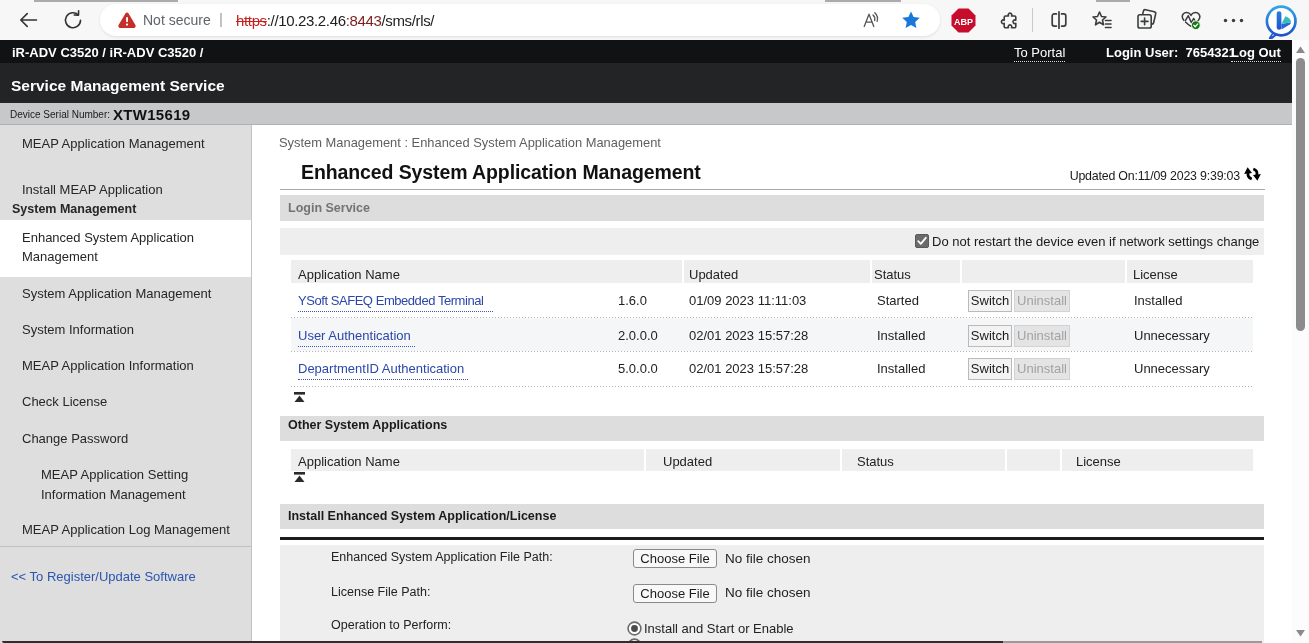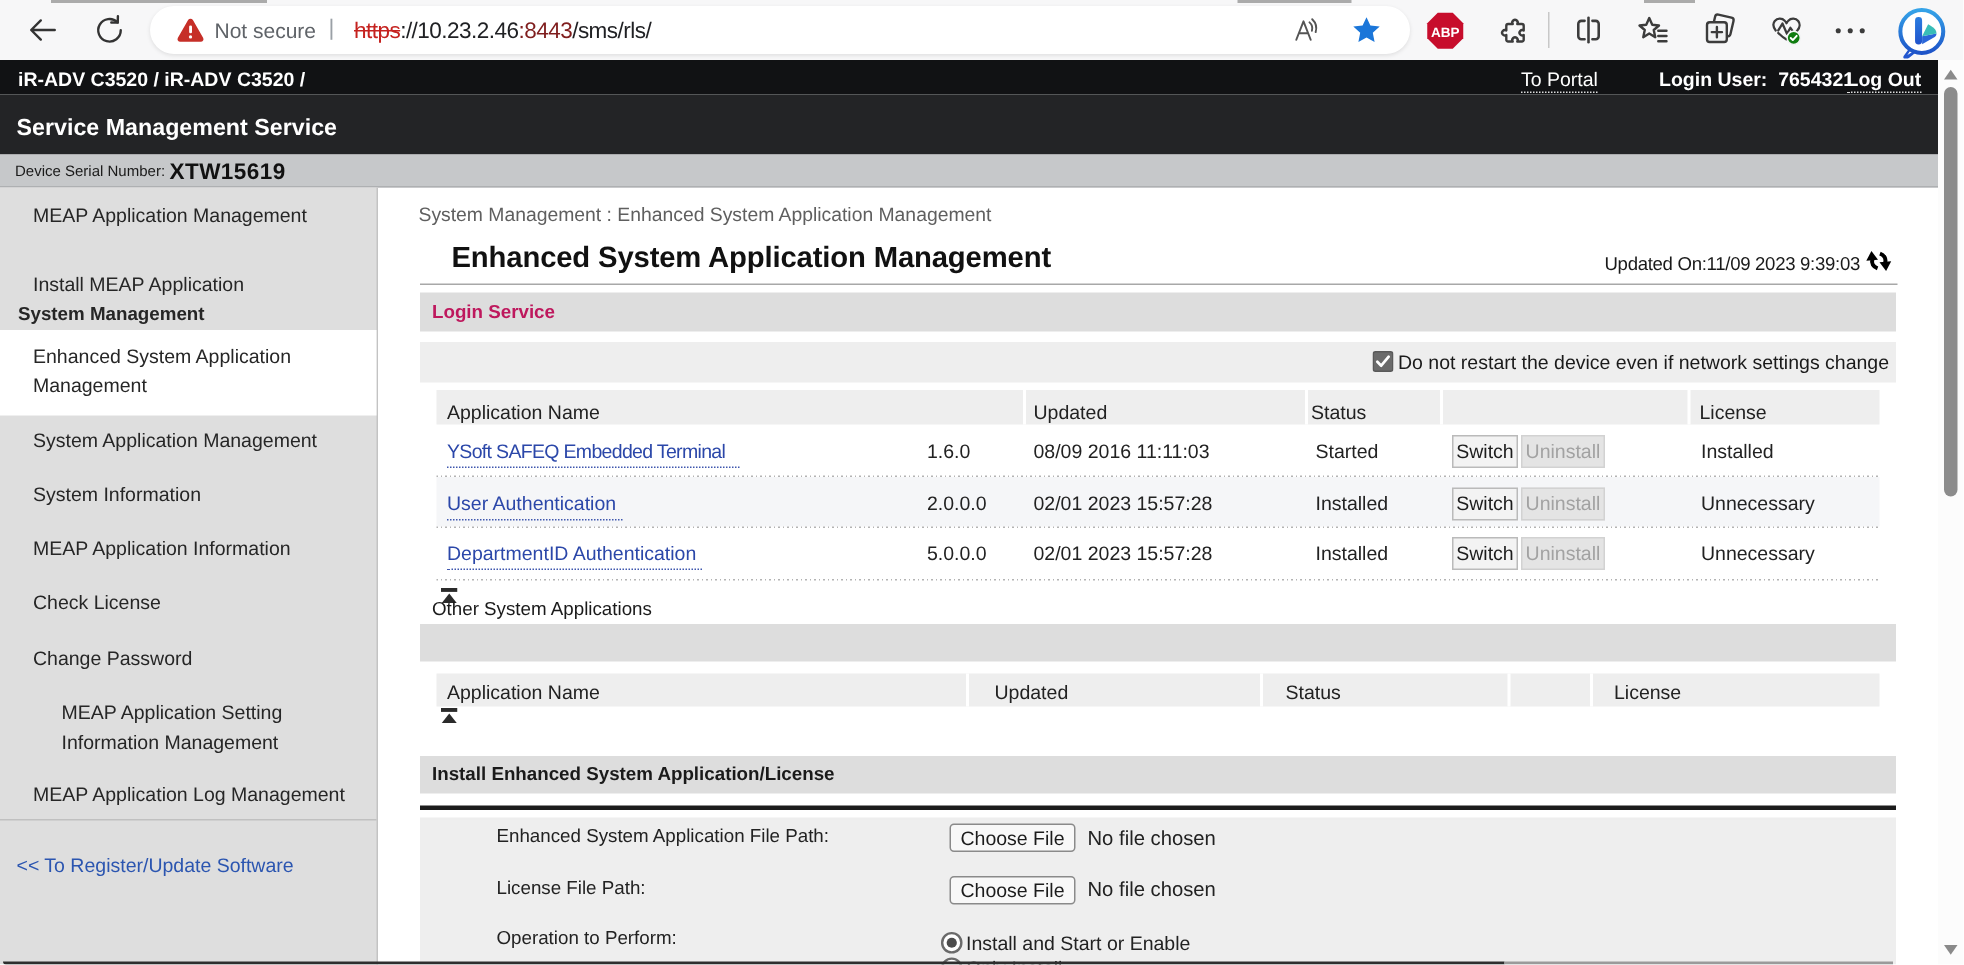--- a/index.html
+++ b/index.html
@@ -161,42 +161,42 @@
 
 <svg class="abs" style="left:1242px;top:165px" width="21" height="18" viewBox="0 0 21 18">
  <path d="M6.3 7.6 c-0.9 2.9 0.6 5.3 3.4 6.3" stroke="#000" stroke-width="2.7" fill="none"></path>
  <path d="M2.2 8.9 L10 8.1 L5.6 2.3 Z" fill="#000"></path>
  <path d="M14.7 10.4 c0.9 -2.9 -0.6 -5.3 -3.4 -6.3" stroke="#000" stroke-width="2.7" fill="none"></path>
  <path d="M18.8 9.1 L11 9.9 L15.4 15.7 Z" fill="#000"></path>
 </svg>
 <div class="abs" style="left:280px;top:189px;width:985px;height:1.2px;background:#a8a8a8;"></div>
 
 <div class="abs bar" style="top:194.5px;height:26.5px;"></div>
-<div class="abs bartxt" style="top:201px;font-size:12.5px;font-weight:bold;color:#be185d;">Login Service</div>
+<div class="abs bartxt" style="top:201px;font-size:12.5px;font-weight:bold;color:#737373;">Login Service</div>
 
 <div class="abs" style="left:280px;top:227.5px;width:984px;height:27px;background:#eeeeee;"></div>
 <svg class="abs" style="left:915px;top:234px" width="14" height="14" viewBox="0 0 14 14">
  <rect x="0.5" y="0.5" width="13" height="13" rx="1.5" fill="#6b6b6b" stroke="#5a5a5a"></rect>
  <path d="M3.2 7.2 L5.8 9.8 L10.8 3.8" stroke="#fff" stroke-width="1.8" fill="none" stroke-linecap="round" stroke-linejoin="round"></path>
 </svg>
 <div class="abs" style="left:932px;top:234px;font-size:13px;color:#1a1a1a;">Do not restart the device even if network settings change</div>
 
 <div class="abs thead" style="top:260px;height:23px;"></div>
 <div class="abs" style="left:682px;top:260px;width:2px;height:23px;background:#fff;"></div>
 <div class="abs" style="left:870px;top:260px;width:2px;height:23px;background:#fff;"></div>
 <div class="abs" style="left:960px;top:260px;width:2px;height:23px;background:#fff;"></div>
 <div class="abs" style="left:1125px;top:260px;width:2px;height:23px;background:#fff;"></div>
 <div class="abs cell" style="left:298px;top:268px;">Application Name</div>
 <div class="abs cell" style="left:689px;top:268px;">Updated</div>
 <div class="abs cell" style="left:874px;top:268px;">Status</div>
 <div class="abs cell" style="left:1133px;top:268px;">License</div>
 
 <div class="abs link dotu" style="left:298px;top:294px;padding-bottom:4px;padding-right:10px;letter-spacing:-0.45px;">YSoft SAFEQ Embedded Terminal</div>
 <div class="abs cell" style="left:618px;top:294px;">1.6.0</div>
-<div class="abs cell" style="left:689px;top:294px;">08/09 2016 11:11:03</div>
+<div class="abs cell" style="left:689px;top:294px;">01/09 2023 11:11:03</div>
 <div class="abs cell" style="left:877px;top:294px;">Started</div>
 <div class="abs btn" style="left:968px;top:290px;width:44px;height:22px;line-height:20px;">Switch</div>
 <div class="abs btnd" style="left:1014px;top:290px;width:56px;height:22px;line-height:20px;">Uninstall</div>
 <div class="abs cell" style="left:1134px;top:294px;">Installed</div>
 <div class="abs rowsep" style="top:317px;"></div>
 
 <div class="abs" style="left:291px;top:318px;width:962px;height:33px;background:#f5f6f8;"></div>
 <div class="abs link dotu" style="left:298px;top:329px;padding-bottom:4px;padding-right:4px;">User Authentication</div>
 <div class="abs cell" style="left:618px;top:329px;">2.0.0.0</div>
 <div class="abs cell" style="left:689px;top:329px;">02/01 2023 15:57:28</div>
@@ -214,21 +214,21 @@
 <div class="abs btnd" style="left:1014px;top:358px;width:56px;height:22px;line-height:20px;">Uninstall</div>
 <div class="abs cell" style="left:1134px;top:362px;">Unnecessary</div>
 <div class="abs rowsep" style="top:386px;"></div>
 
 <svg class="abs" style="left:294px;top:392px" width="11" height="11" viewBox="0 0 11 11">
  <rect x="0" y="0" width="11" height="2.6" fill="#2b2b2b"></rect>
  <path d="M5.5 3.6 L10.5 10 H0.5 Z" fill="#2b2b2b"></path>
 </svg>
 
 <div class="abs bar" style="top:416px;height:25px;"></div>
-<div class="abs bartxt" style="top:399px;font-size:12.5px;font-weight:normal;color:#1a1a1a;">Other System Applications</div>
+<div class="abs bartxt" style="top:418px;font-size:12.5px;font-weight:bold;color:#1a1a1a;">Other System Applications</div>
 <div class="abs thead" style="top:448.5px;height:22px;"></div>
 <div class="abs" style="left:644px;top:448.5px;width:2px;height:22px;background:#fff;"></div>
 <div class="abs" style="left:840px;top:448.5px;width:2px;height:22px;background:#fff;"></div>
 <div class="abs" style="left:1005px;top:448.5px;width:2px;height:22px;background:#fff;"></div>
 <div class="abs" style="left:1060px;top:448.5px;width:2px;height:22px;background:#fff;"></div>
 <div class="abs cell" style="left:298px;top:454.5px;">Application Name</div>
 <div class="abs cell" style="left:663px;top:454.5px;">Updated</div>
 <div class="abs cell" style="left:857px;top:454.5px;">Status</div>
 <div class="abs cell" style="left:1076px;top:454.5px;">License</div>
 

